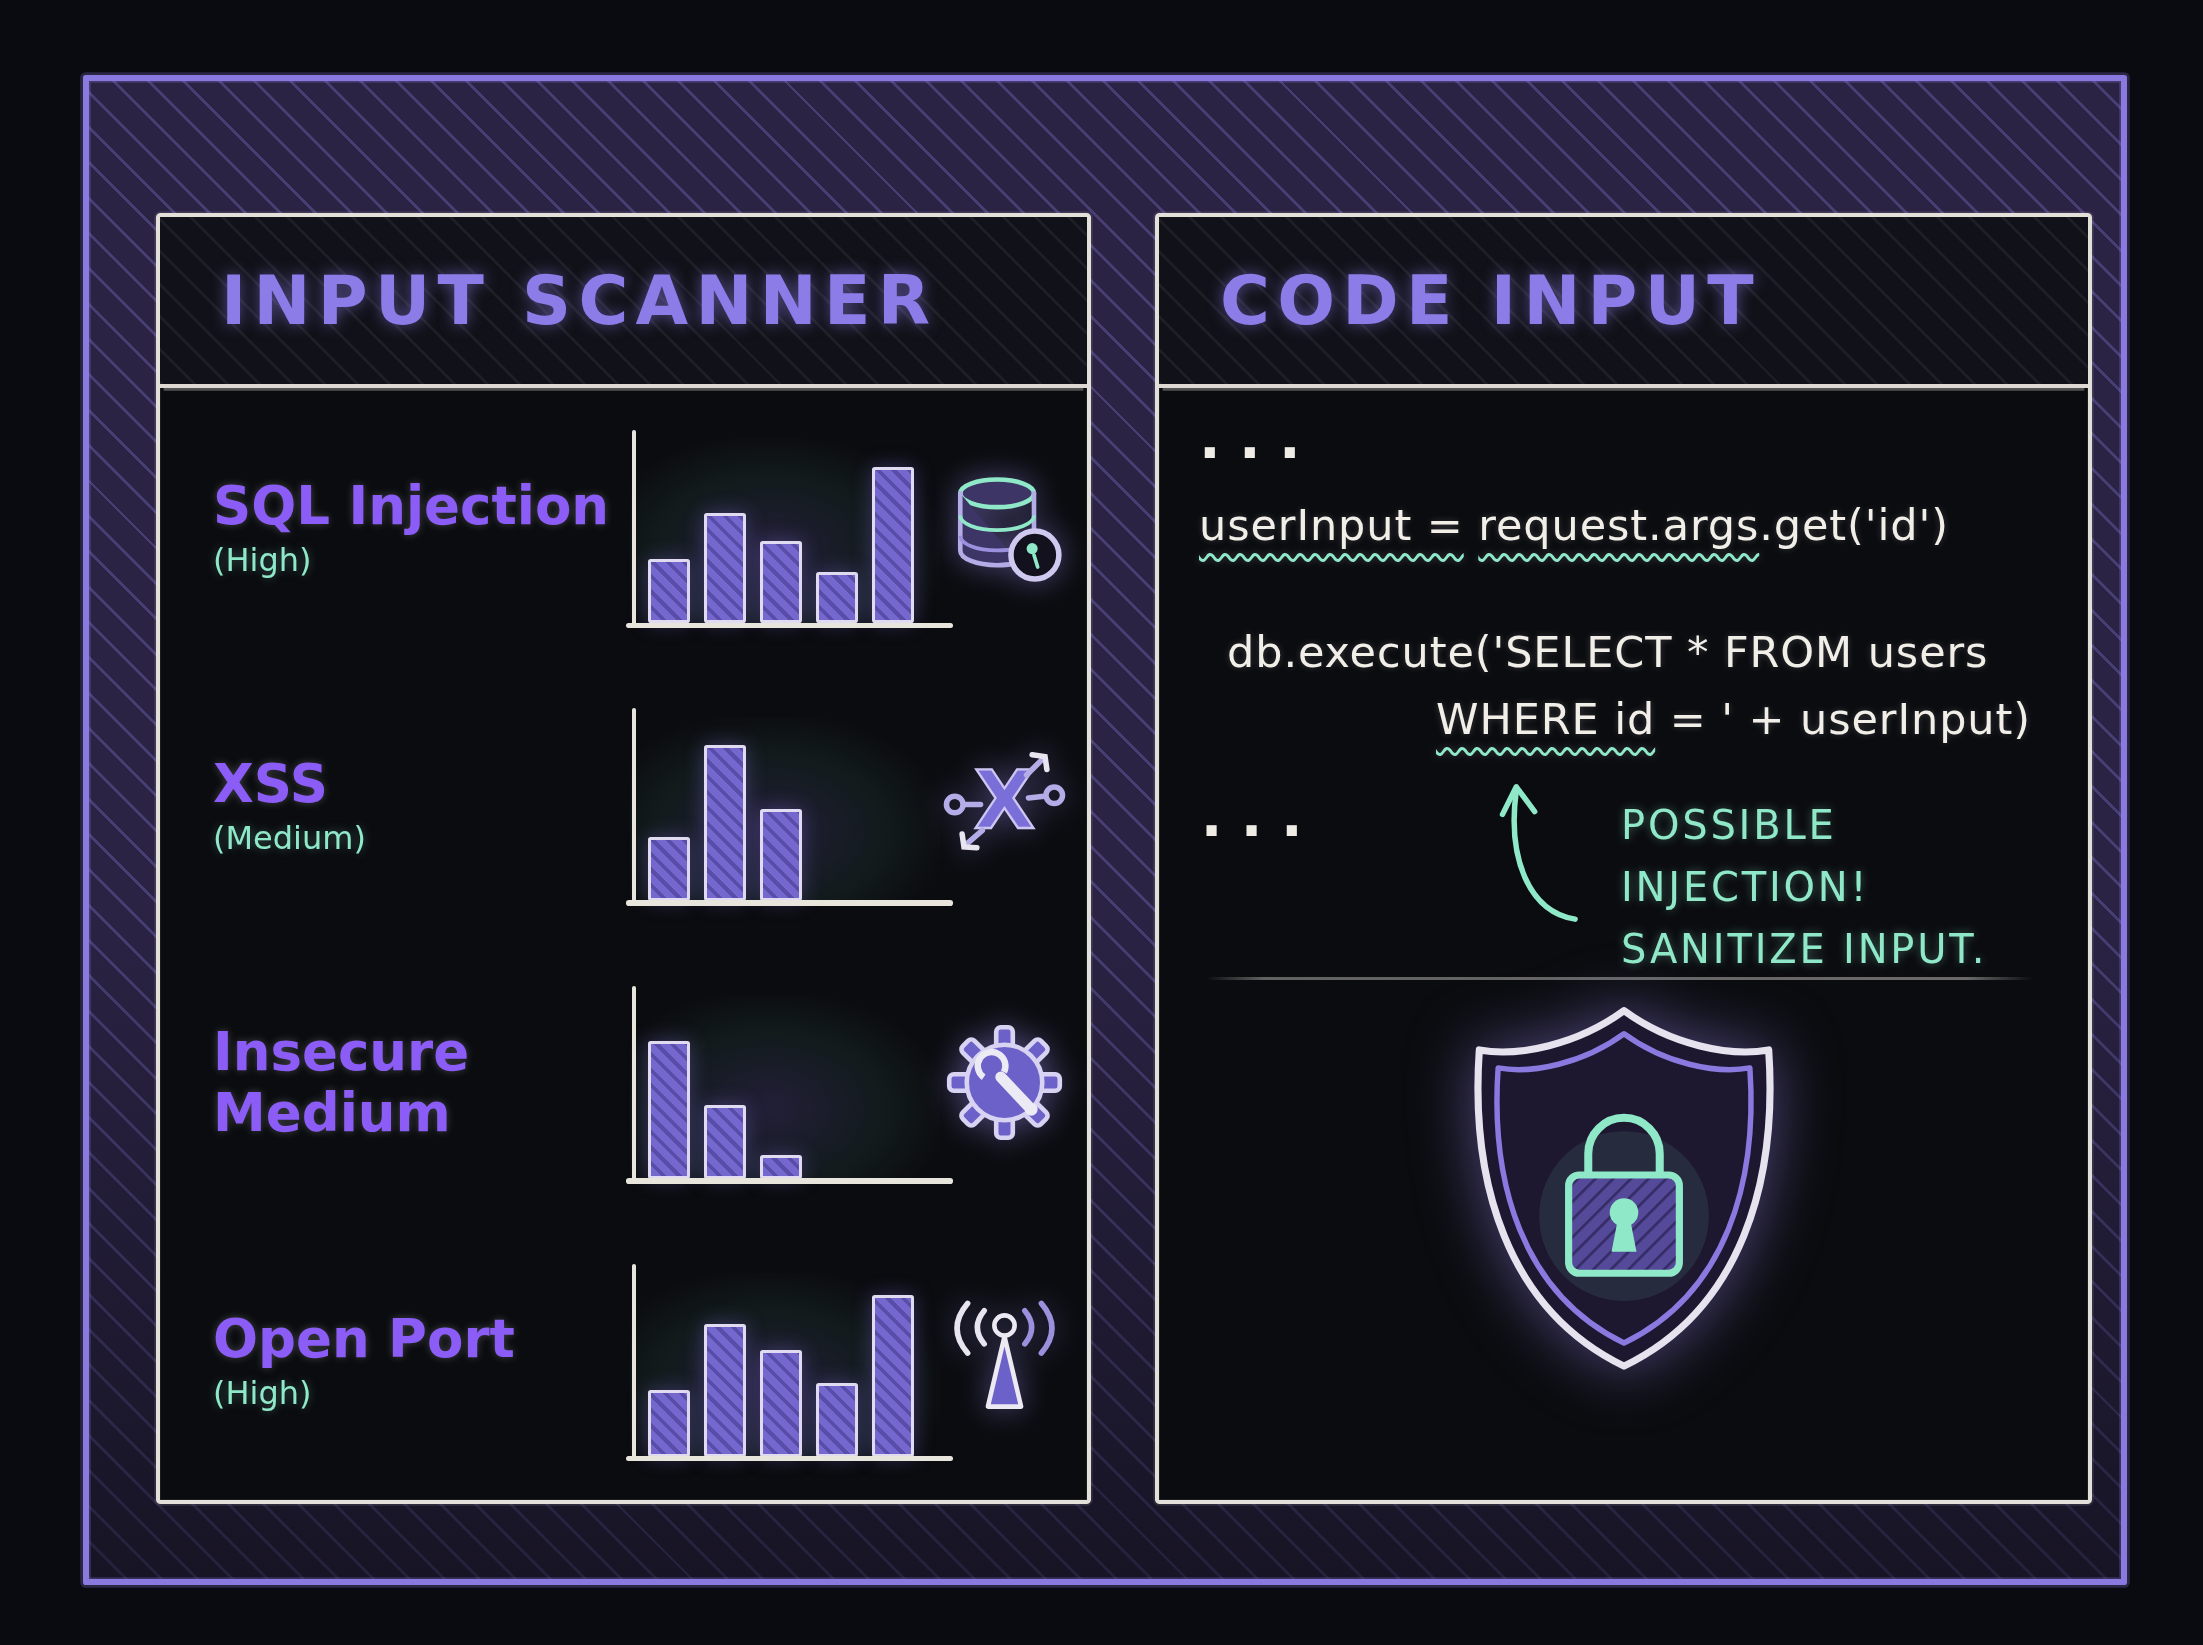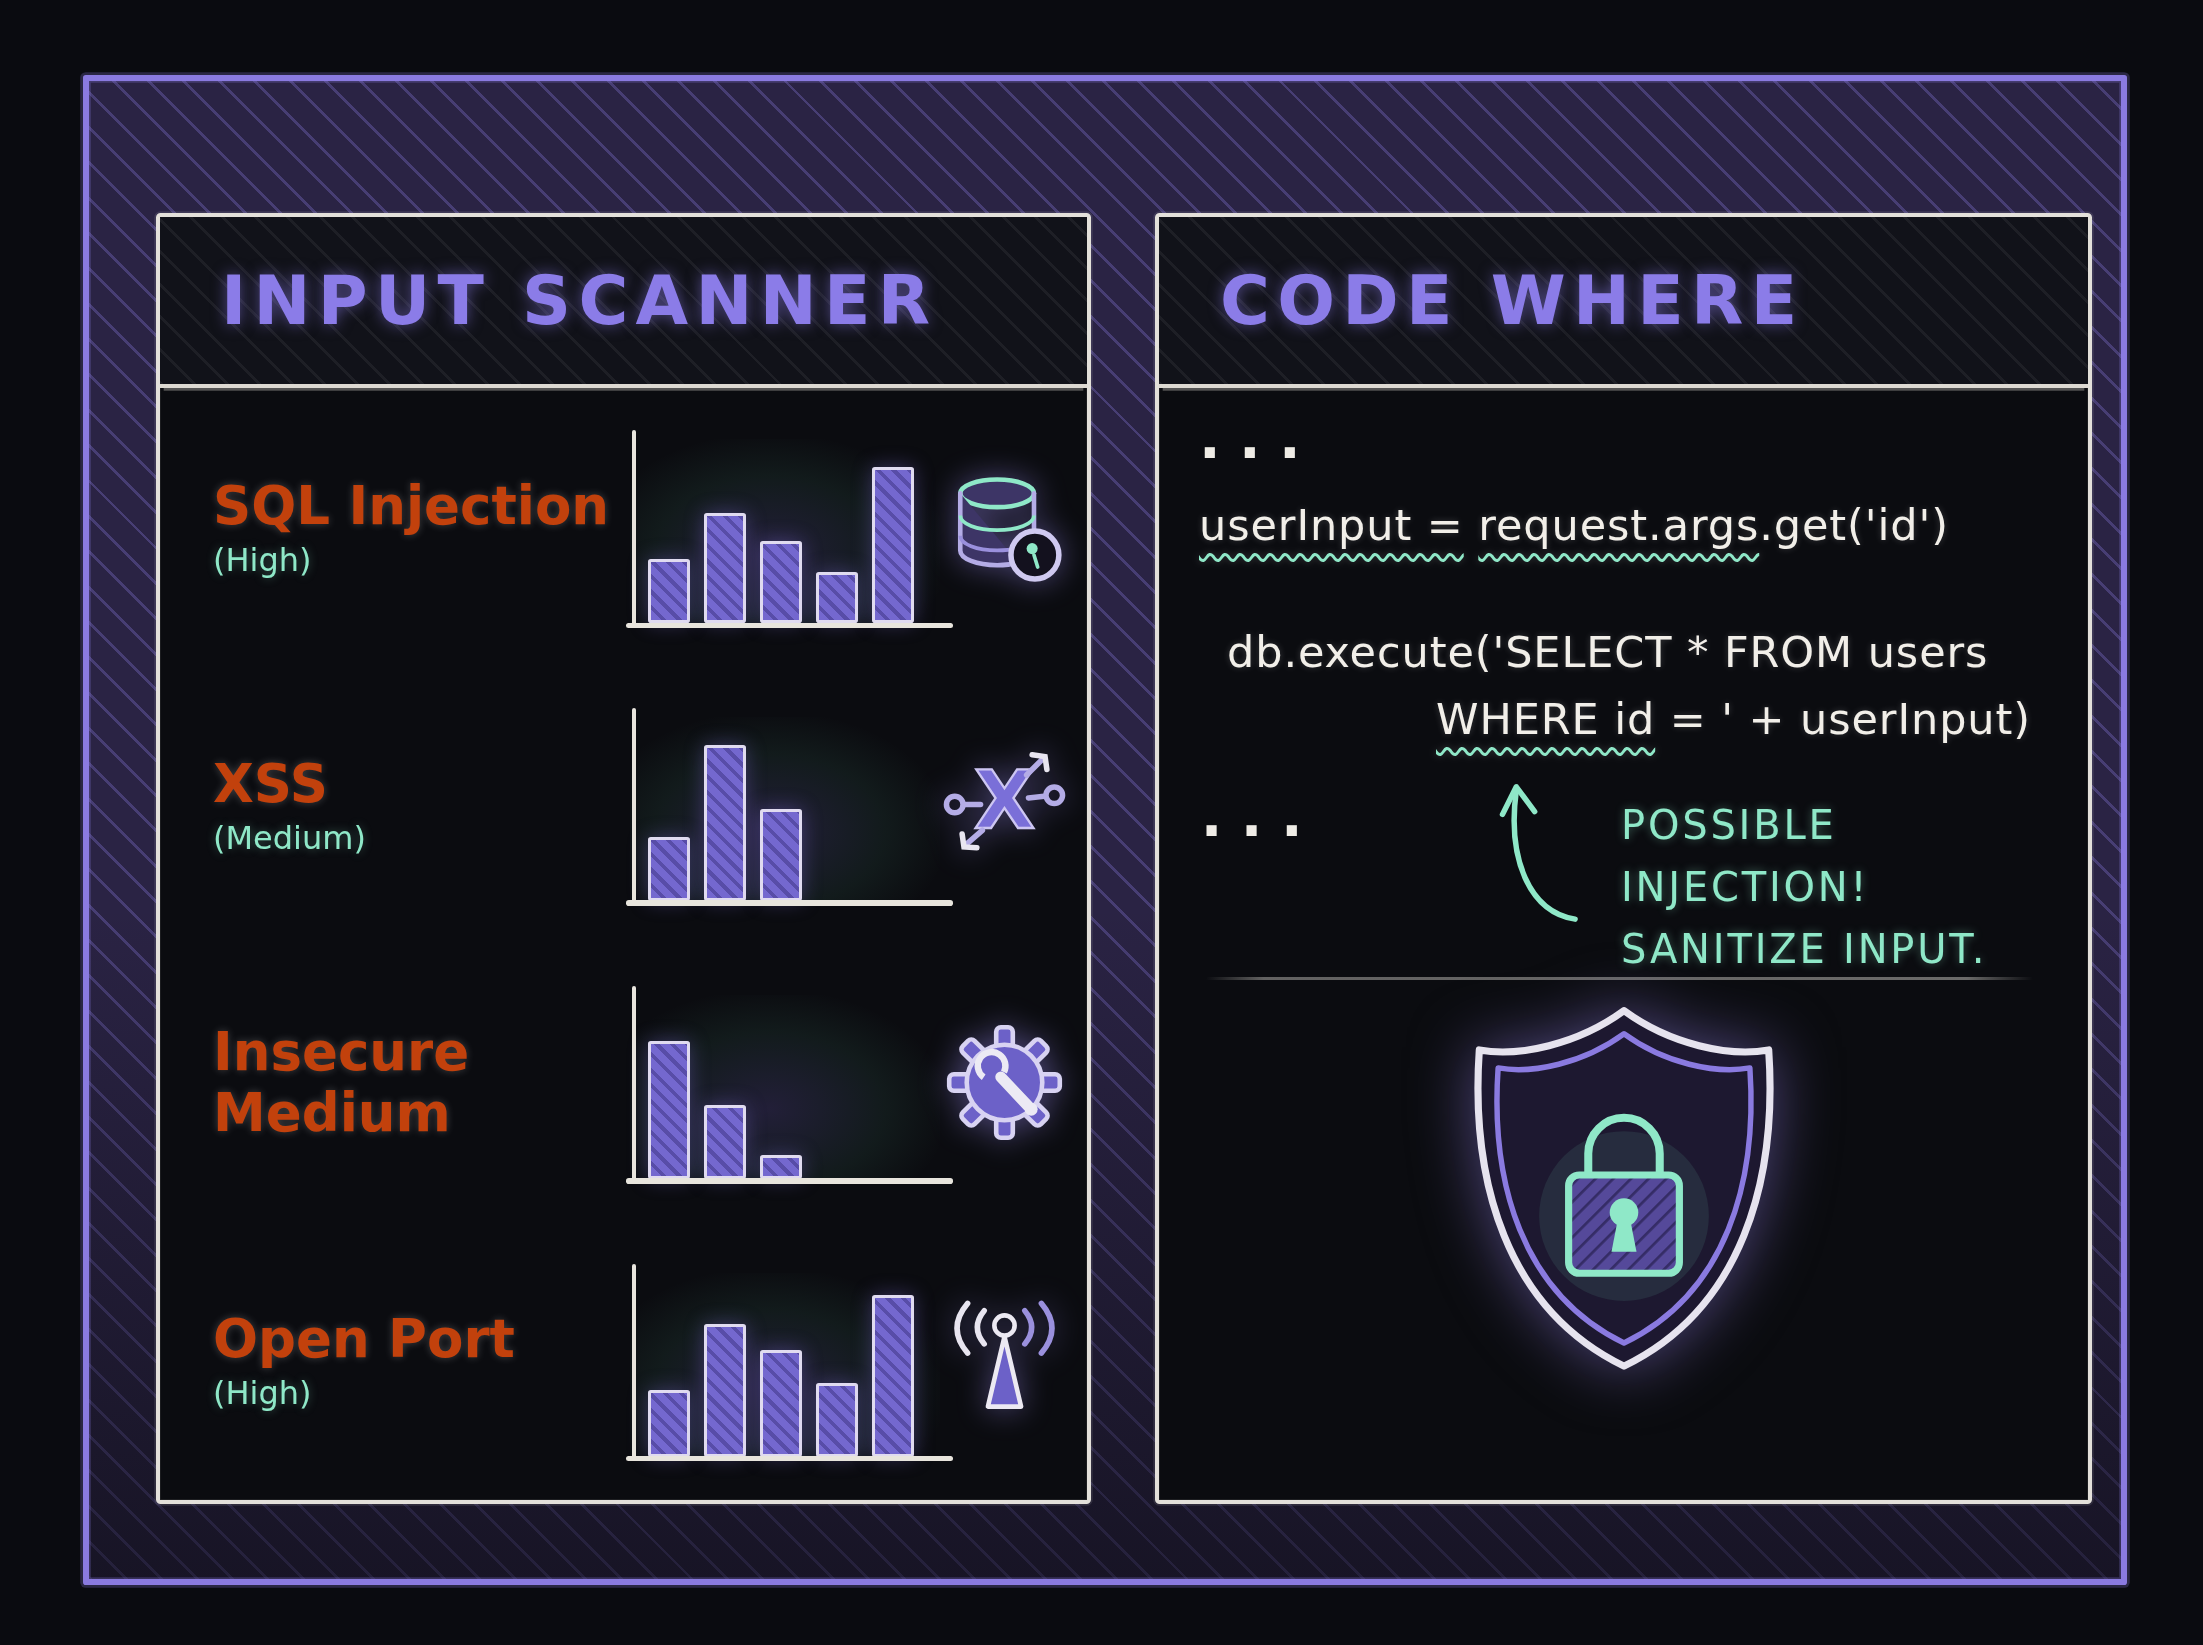--- a/index.html
+++ b/index.html
@@ -36,21 +36,21 @@
   }
   .title{
     font-size:68px;font-weight:700;letter-spacing:7.3px;color:#8b7ce8;
     text-shadow:0 0 14.7px rgba(139,124,232,.55);
   }
   .content{box-sizing:border-box;height:1111px;}
   
   #panel-left .content{display:flex;flex-direction:column;padding:0 18.4px 0 53px;}
   .frow{flex:1;display:flex;align-items:center;}
   .flabel{width:432px;}
-  .f-name{font-size:53px;font-weight:600;color:#c2410c;text-shadow:0 0 8.3px rgba(255,255,255,.22);}
+  .f-name{font-size:53px;font-weight:600;color:#8b5cf6;text-shadow:0 0 8.3px rgba(255,255,255,.22);}
   .f-sev{font-size:32px;color:#8fe8c8;margin-top:5px;text-shadow:0 0 9.2px rgba(143,232,200,.35);}
   .chart{
     position:relative;width:292px;height:184px;display:flex;align-items:flex-end;gap:13.8px;
     padding:0 9.2px 0 18.4px;margin-top:9.2px;
     background:radial-gradient(ellipse at 45% 62%, rgba(126,106,216,.20), rgba(110,220,180,.07) 48%, transparent 75%);
   }
   .chart::before{content:'';position:absolute;left:1.8px;top:-9.2px;bottom:-4.6px;width:4.6px;background:#e8e5dd;border-radius:2.8px;}
   .chart::after{content:'';position:absolute;left:-3.7px;right:-13px;bottom:-4.6px;height:5.5px;background:#e8e5dd;border-radius:2.8px;}
   .bar{
     width:42px;box-sizing:border-box;border:3.7px solid #e0dbf0;border-radius:2.8px;
@@ -201,21 +201,21 @@
             </g>
           </svg>
         </div>
       </div>
 
     </div>
   </div>
 
   <div class="panel" id="panel-right">
     <div class="titlebar">
-      <div class="title">CODE WHERE</div>
+      <div class="title">CODE INPUT</div>
     </div>
     <div class="content">
 
       <div class="dots" style="margin-top:13px;">...</div>
 
       <div class="codeline" id="line1"><span class="wavy">userInput =</span><span> </span><span class="wavy">request.args</span><span>.get('id')</span></div>
 
       <div class="codeline" id="line2">db.execute('SELECT * FROM users</div>
 
       <div class="codeline" id="line3"><span class="wavy">WHERE id</span><span> = ' + userInput)</span></div>

